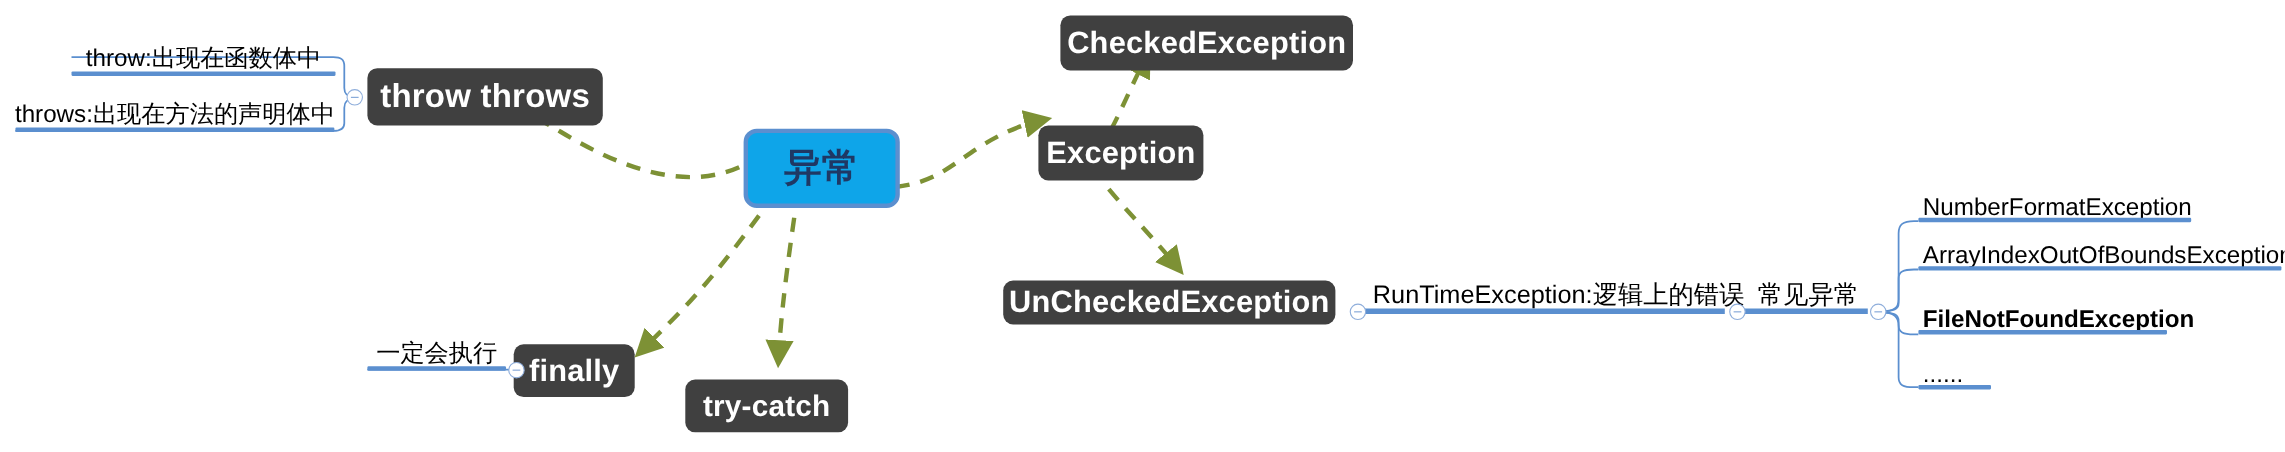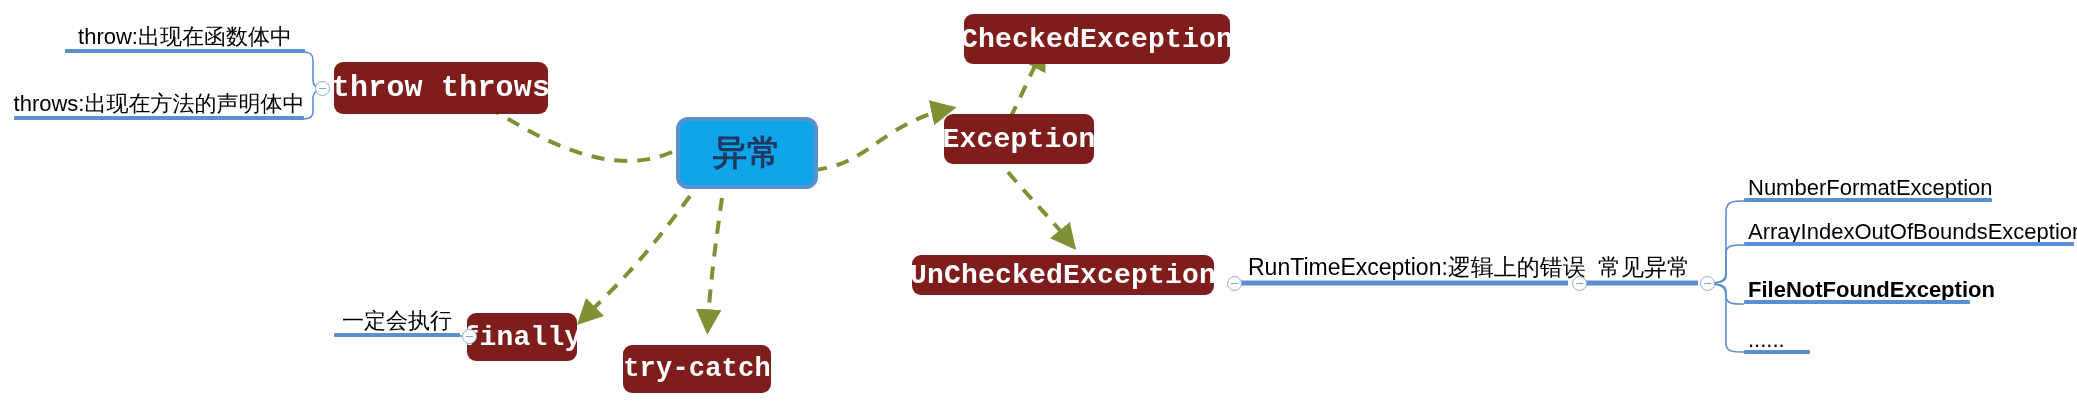--- a/index.html
+++ b/index.html
@@ -23,30 +23,29 @@
     top: 0;
     width: 2077px;
     height: 411px;
     pointer-events: none;
   }
 
   
   .node {
     position: absolute;
     box-sizing: border-box;
-    background: #7f1d1d;
+    background: #404040;
     color: #ffffff;
     font-weight: bold;
     border-radius: 9px;
     display: flex;
     align-items: center;
     justify-content: center;
     white-space: nowrap;
     letter-spacing: 0.2px;
-    font-family: Liberation Mono, monospace;
   }
 
   
   .central {
     position: absolute;
     box-sizing: border-box;
     background: #0ea5e9;
     border: 4px solid #5B8FCF;
     border-radius: 12px;
     color: #1F3864;
@@ -158,21 +157,21 @@
   </div>
 
   <div class="node" style="left:467px; top:313px; width:110px; height:48px; font-size:28px;">
     <span>finally</span>
   </div>
 
   <div class="node" style="left:623px; top:345px; width:148px; height:48px; font-size:27px;">
     <span>try-catch</span>
   </div>
 
-  <div class="leaf" style="left:65px; top:20px; width:240px; height:33px; font-size:22px;">
+  <div class="leaf" style="left:65px; top:36px; width:240px; height:33px; font-size:22px;">
     <span>throw:出现在函数体中</span>
     <span class="ul" style="width:240px;"></span>
   </div>
 
   <div class="leaf" style="left:14px; top:87px; width:290px; height:33px; font-size:22px;">
     <span>throws:出现在方法的声明体中</span>
     <span class="ul" style="width:290px;"></span>
   </div>
 
   <div class="leaf" style="left:334px; top:304px; width:126px; height:33px; font-size:22px;">

